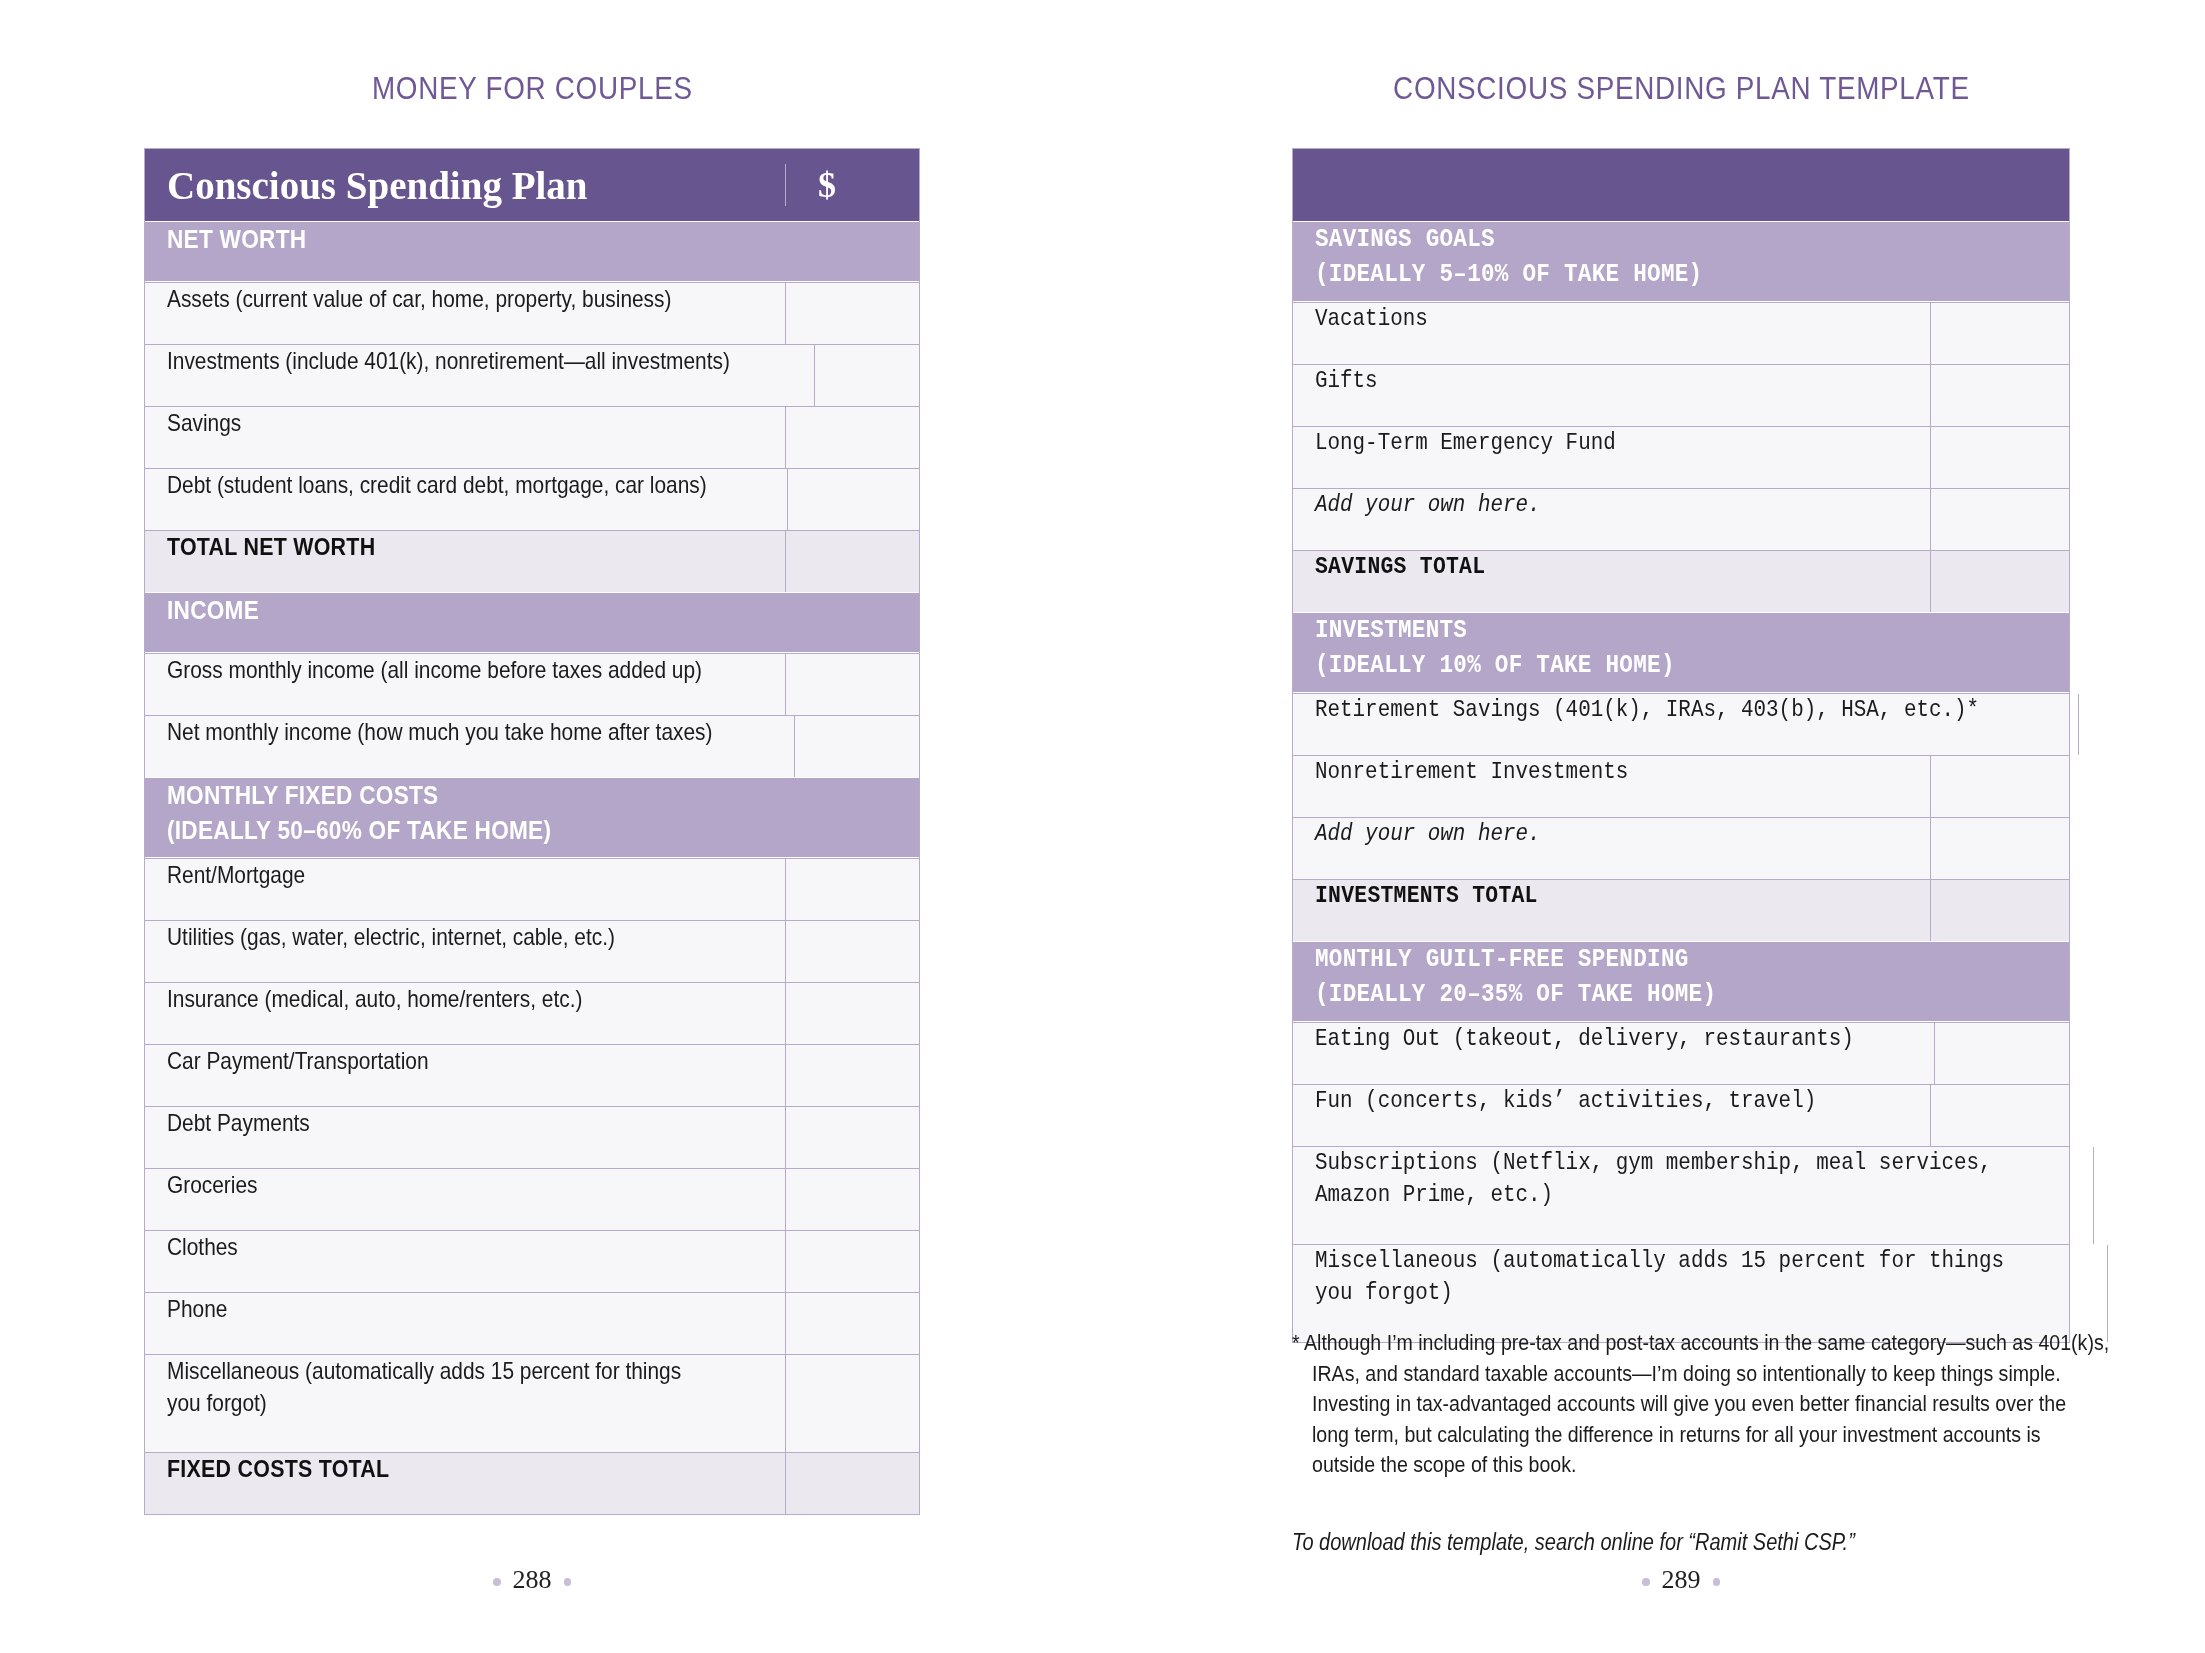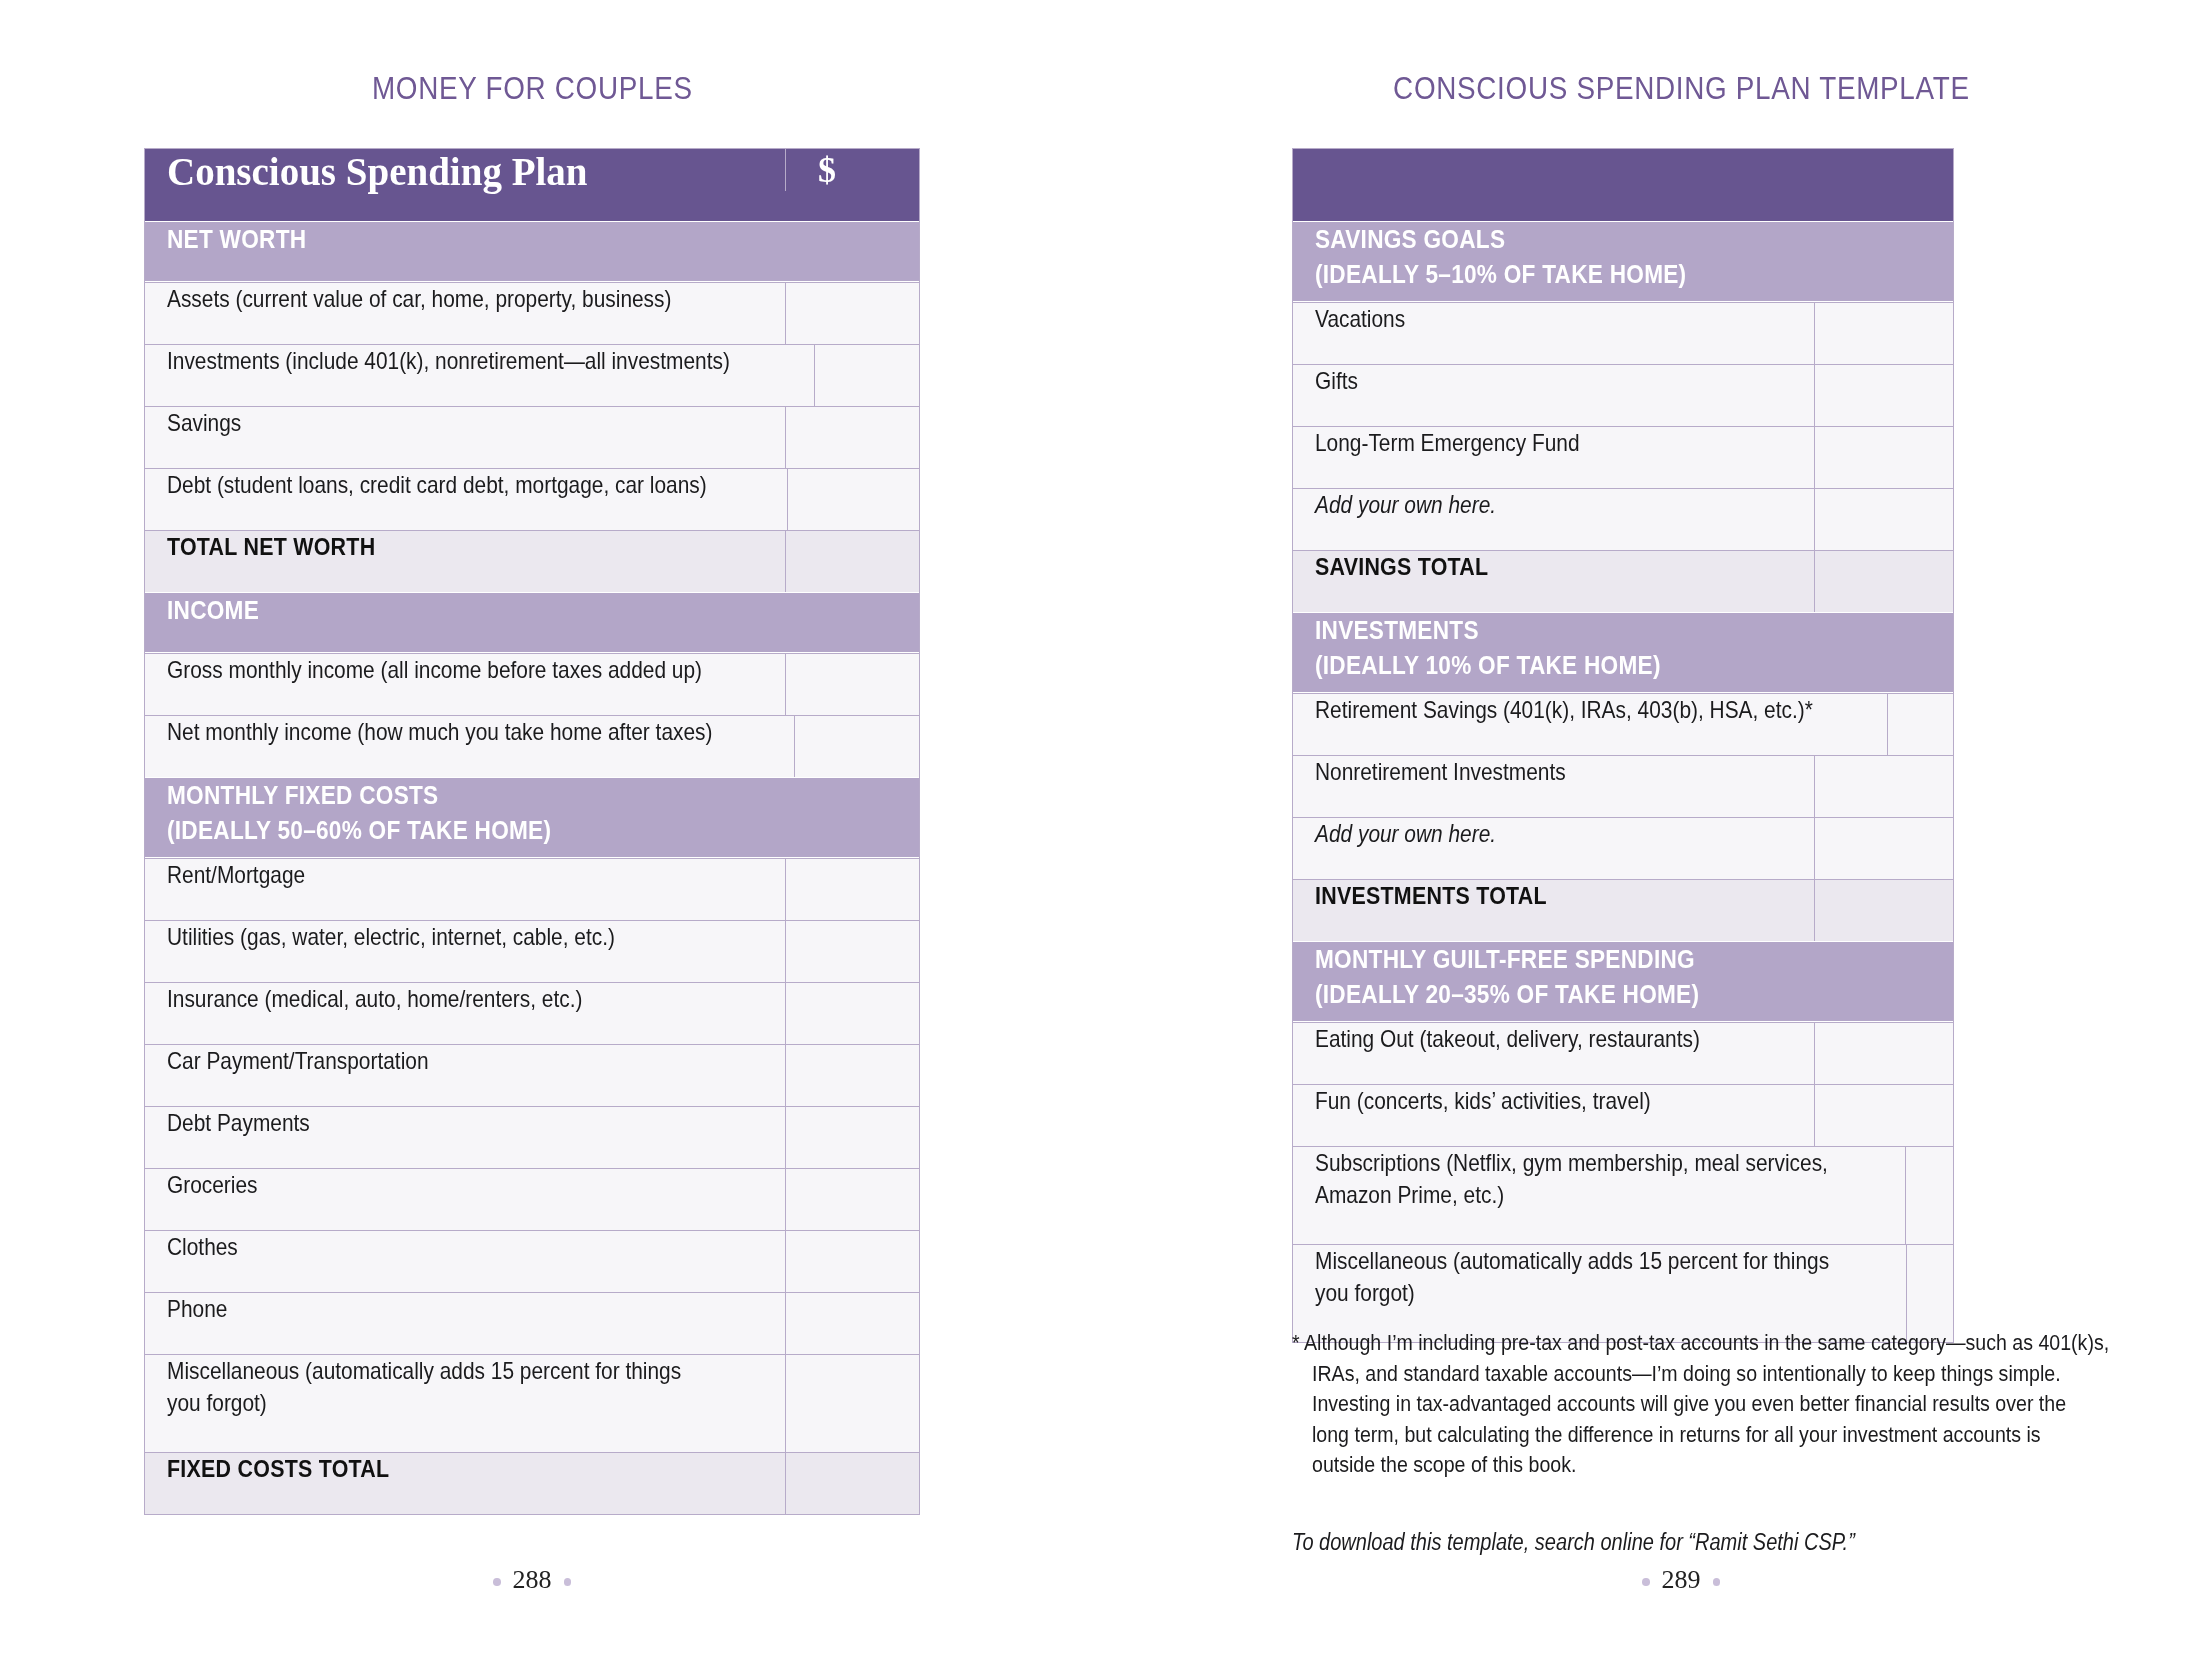--- a/index.html
+++ b/index.html
@@ -27,23 +27,23 @@
     color:var(--running-head-text);font-size:32px;letter-spacing:0.8px;
   }
   #running-head-left{left:144px;width:776px;}
   #running-head-right{left:1292px;width:778px;}
 
   .csp-table{
     position:absolute;top:148px;border:0.8px solid var(--border);background:#fff;
     box-sizing:border-box;
   }
   #table-left{left:144px;width:776px;}
-  #table-right{left:1292px;width:662px;}
-
-  .thead{display:flex;align-items:flex-start;background:var(--header-purple);min-height:72px;}
+  #table-right{left:1292px;width:778px;font-family:Liberation Mono, monospace;}
+
+  .thead{display:flex;align-items:center;background:var(--header-purple);min-height:72px;}
   .thead .title-cell{
     flex:1;display:flex;align-items:center;padding-left:22px;
     font-family:"Liberation Serif",serif;font-weight:bold;font-size:39px;color:#fff;
   }
   .thead .val{display:flex;align-items:center;padding-left:32px;
     font-family:"Liberation Serif",serif;font-weight:bold;font-size:36px;color:#fff;
     border-left:2.5px solid #ffffff;}
 
   .row{display:flex;align-items:stretch;border-top:0.8px solid var(--border);box-sizing:border-box;}
   .row:first-child{border-top:none;}

